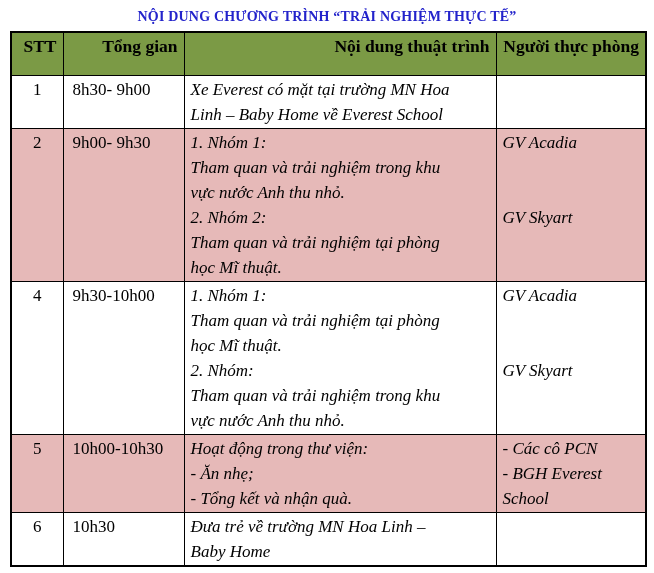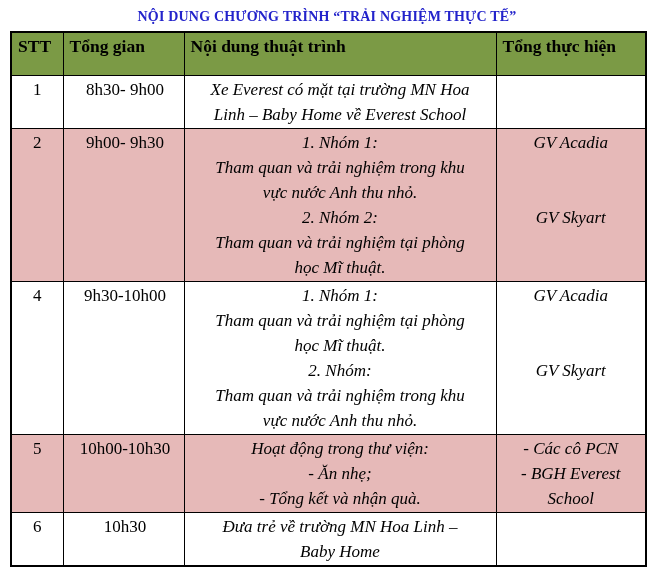--- a/index.html
+++ b/index.html
@@ -34,25 +34,24 @@
     border: 2px solid var(--border-color, #000);
   }
   th, td {
     border: 1.5px solid var(--border-color, #000);
     vertical-align: top;
     padding: 1px 6px;
     font-size: 17px;
     line-height: 25px;
     color: #000;
     overflow: hidden;
-    text-align: center;
   }
   th {
     background: var(--header-bg, #7B9A45);
-    text-align: left;
+    text-align: right;
     font-weight: bold;
     height: 40px;
     font-size: 17.5px;
   }
   tr.highlight td {
     background: var(--row-pink, #E6B9B8);
   }
   td.col-stt  { text-align: center; }
   td.col-time { padding-left: 9px; white-space: nowrap; }
   td.col-content, td.col-person { white-space: pre-line; font-style: italic; }
@@ -69,21 +68,21 @@
       <col style="width:52px">
       <col style="width:121px">
       <col style="width:312px">
       <col style="width:150px">
     </colgroup>
     <thead>
       <tr>
         <th>STT</th>
         <th>Tổng gian</th>
         <th>Nội dung thuật trình</th>
-        <th>Tổng thực hiện</th>
+        <th>Người thực phòng</th>
       </tr>
     </thead>
     <tbody>
         <tr>
           <td class="col-stt">1</td>
           <td class="col-time">8h30- 9h00</td>
           <td class="col-content">Xe Everest có mặt tại trường MN Hoa
 Linh – Baby Home về Everest School</td>
           <td class="col-person"></td>
         </tr>

